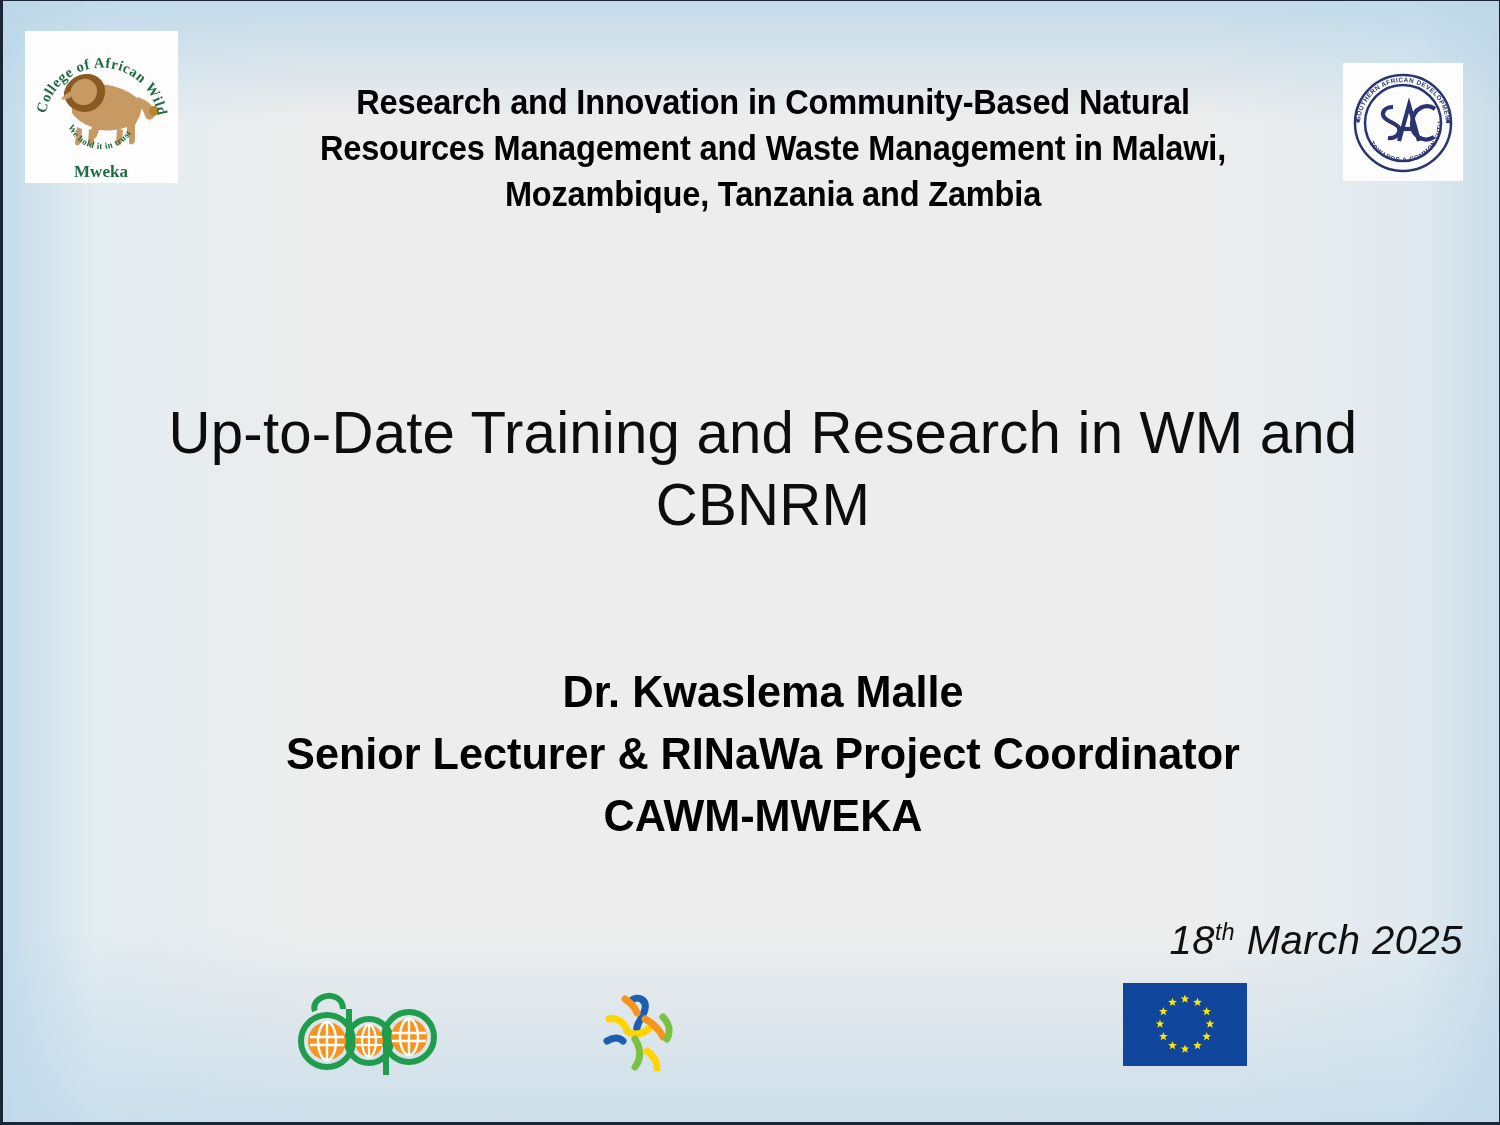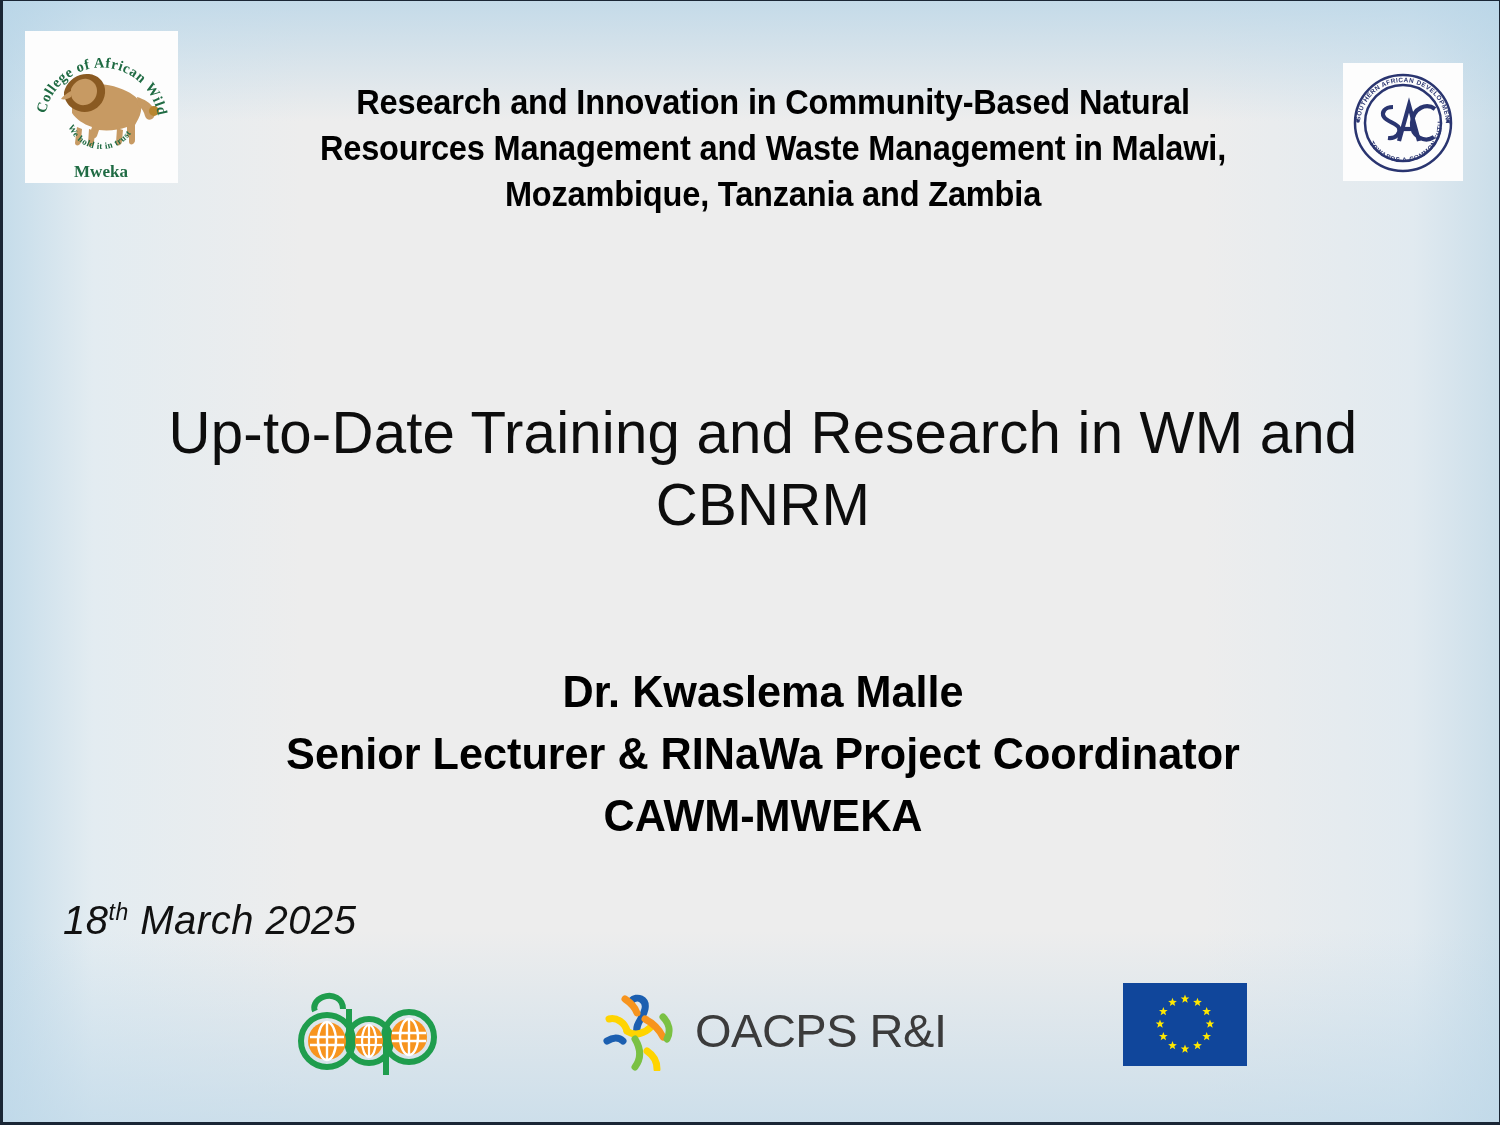--- a/index.html
+++ b/index.html
@@ -80,22 +80,22 @@
     font-size: 45px;
     line-height: 62px;
     color: #000;
     transform: scaleX(0.96);
     transform-origin: center top;
   }
   .presenter div { white-space: nowrap; }
 
   
   .date-line {
-    position: absolute; left: 60px; top: 897px; width: 1400px;
-    text-align: left;
+    position: absolute; left: 60px; top: 917px; width: 1400px;
+    text-align: right;
     font-family: "Liberation Sans Narrow", "Liberation Sans", sans-serif;
     font-style: italic;
     font-weight: 400;
     font-size: 40px;
     color: #111;
     letter-spacing: 0.5px;
   }
   .date-line sup { font-size: 23px; vertical-align: super; }
 
   
@@ -247,21 +247,20 @@
         <path d="M24,10 C30,14 34,18 36,24" stroke="#f7941e"></path>
         <path d="M8,30 C16,28 24,34 26,42" stroke="#ffd400"></path>
         <path d="M26,42 C34,48 44,44 50,38" stroke="#ffd400"></path>
         <path d="M44,30 C52,34 58,40 62,48" stroke="#f7941e"></path>
         <path d="M62,28 C68,34 70,42 66,50" stroke="#7ac143"></path>
         <path d="M34,50 C40,60 40,70 34,78" stroke="#7ac143"></path>
         <path d="M46,62 C52,66 56,72 56,80" stroke="#ffd400"></path>
         <path d="M6,52 C12,48 18,48 22,52" stroke="#1c5fb0"></path>
       </g>
     </svg>
-    <span class="oacps-text">OACPS R&amp;I</span>
   </div>
 
   <div class="eu-flag">
     <svg viewBox="0 0 124 83" width="124" height="83">
       <rect width="124" height="83" fill="#10469b"></rect>
       <g fill="#ffe800" id="eu-stars">
           <polygon points="62.00,11.40 63.14,14.44 66.37,14.58 63.84,16.60 64.70,19.72 62.00,17.93 59.30,19.72 60.16,16.60 57.63,14.58 60.86,14.44"></polygon>
           <polygon points="74.50,14.75 75.64,17.79 78.87,17.93 76.34,19.95 77.20,23.07 74.50,21.28 71.80,23.07 72.66,19.95 70.13,17.93 73.36,17.79"></polygon>
           <polygon points="83.65,23.90 84.79,26.94 88.03,27.08 85.49,29.10 86.35,32.22 83.65,30.43 80.95,32.22 81.81,29.10 79.28,27.08 82.52,26.94"></polygon>
           <polygon points="87.00,36.40 88.14,39.44 91.37,39.58 88.84,41.60 89.70,44.72 87.00,42.93 84.30,44.72 85.16,41.60 82.63,39.58 85.86,39.44"></polygon>

